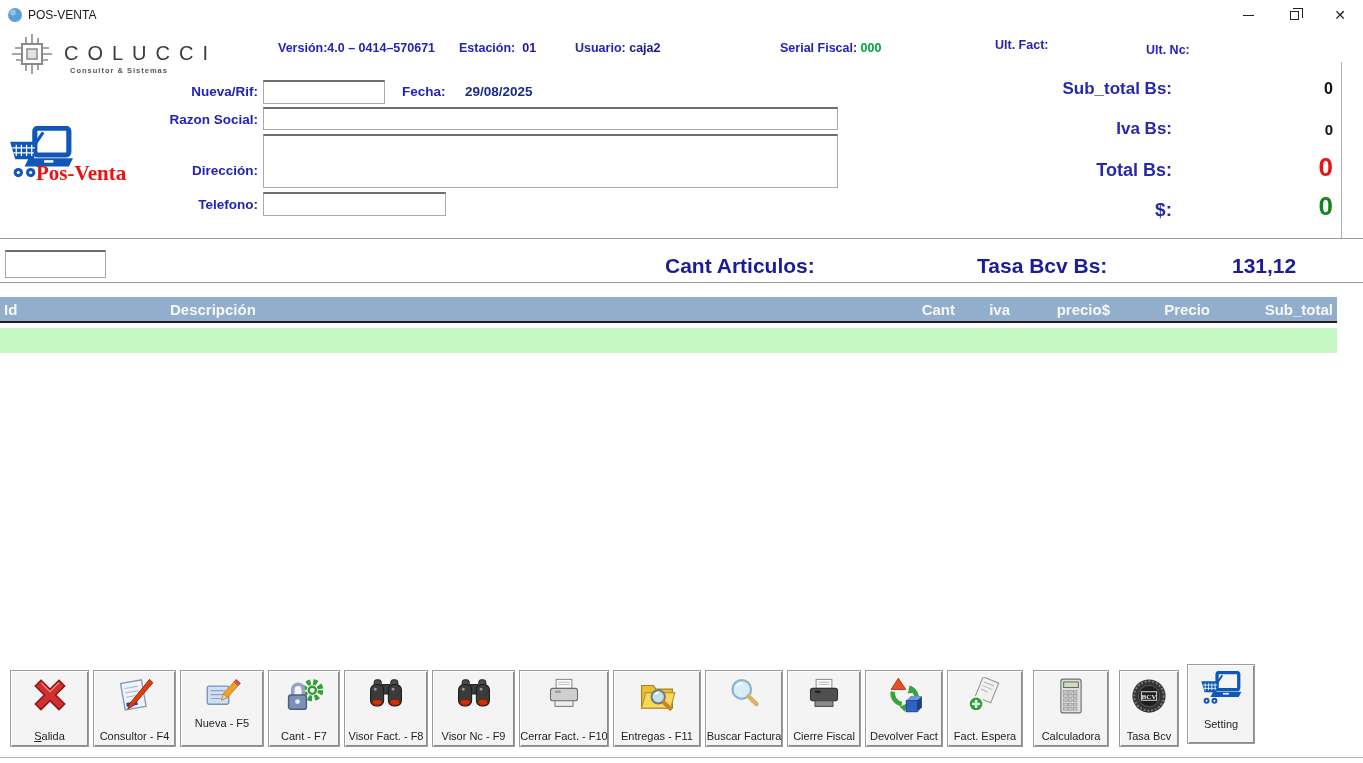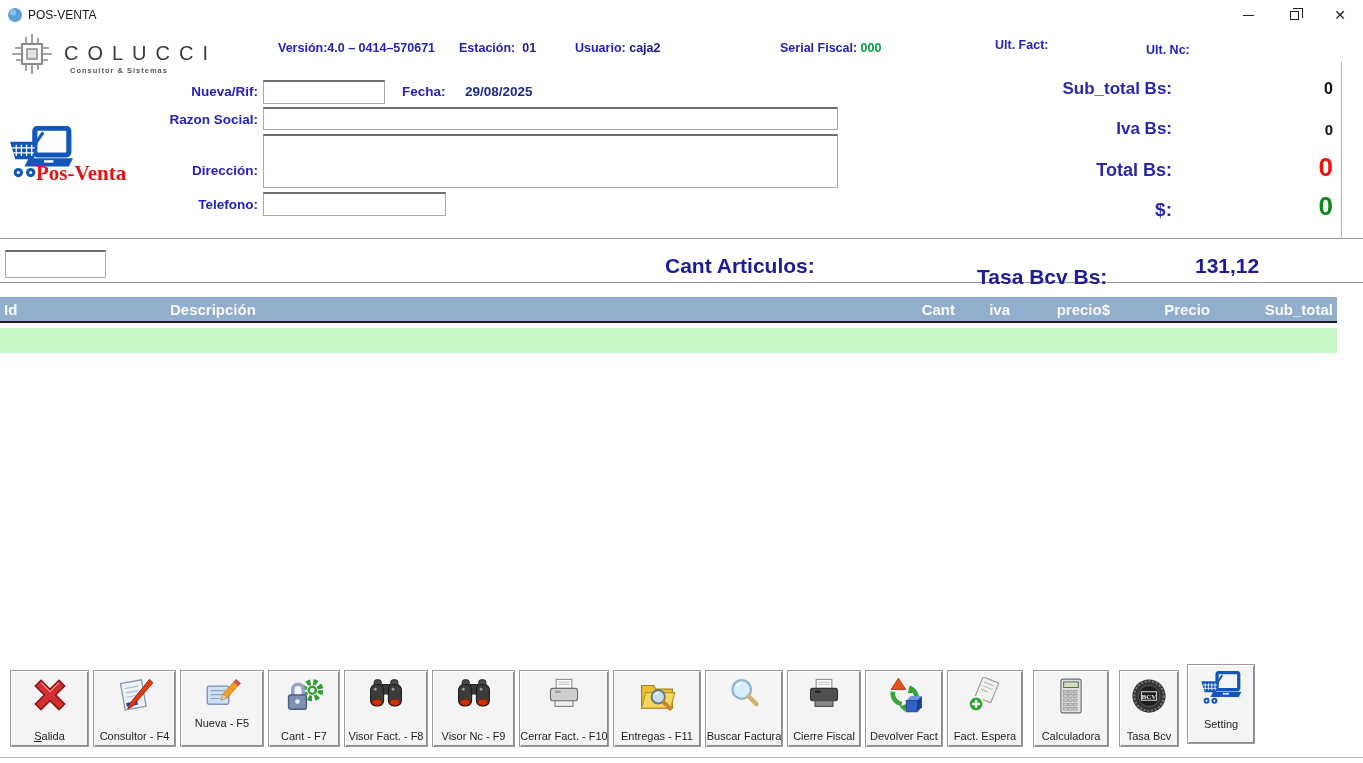--- a/index.html
+++ b/index.html
@@ -146,22 +146,22 @@
   <span class="tot-val" style="top:152px; font-size:26px; color:#ee1111;">0</span>
 
   <span class="tot-lbl" style="top:199px; font-size:19px;">$:</span>
   <span class="tot-val" style="top:191px; font-size:26px; color:#14851b;">0</span>
 
   <div class="v-sep"></div>
 
   <div class="midbar"></div>
   <input class="tbox scan-input" value="" style="">
   <span class="mid-lbl" style="left:665px; top:254px;">Cant Articulos:</span>
-  <span class="mid-lbl" style="left:977px; top:265px;">Tasa Bcv Bs:</span>
-  <span class="mid-lbl" style="left:1195px; top:254px;text-align:center;">131,12</span>
+  <span class="mid-lbl" style="left:977px; top:254px;">Tasa Bcv Bs:</span>
+  <span class="mid-lbl" style="left:1232px; top:254px;text-align:center;">131,12</span>
 
   <div class="grid-head">
     <span class="col" style="left:4px;">Id</span>
     <span class="col" style="left:170px;">Descripción</span>
     <span class="col col-r" style="left:880px; width:75px;">Cant</span>
     <span class="col col-r" style="left:940px; width:70px;">iva</span>
     <span class="col col-r" style="left:1020px; width:90px;">precio$</span>
     <span class="col col-r" style="left:1130px; width:80px;">Precio</span>
     <span class="col col-r" style="left:1230px; width:103px;">Sub_total</span>
   </div>

